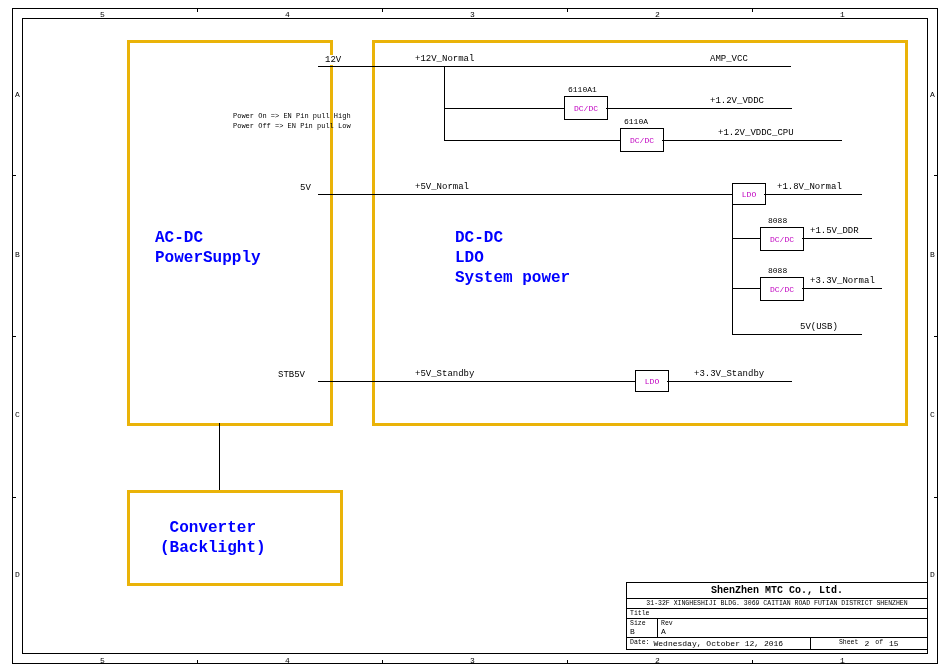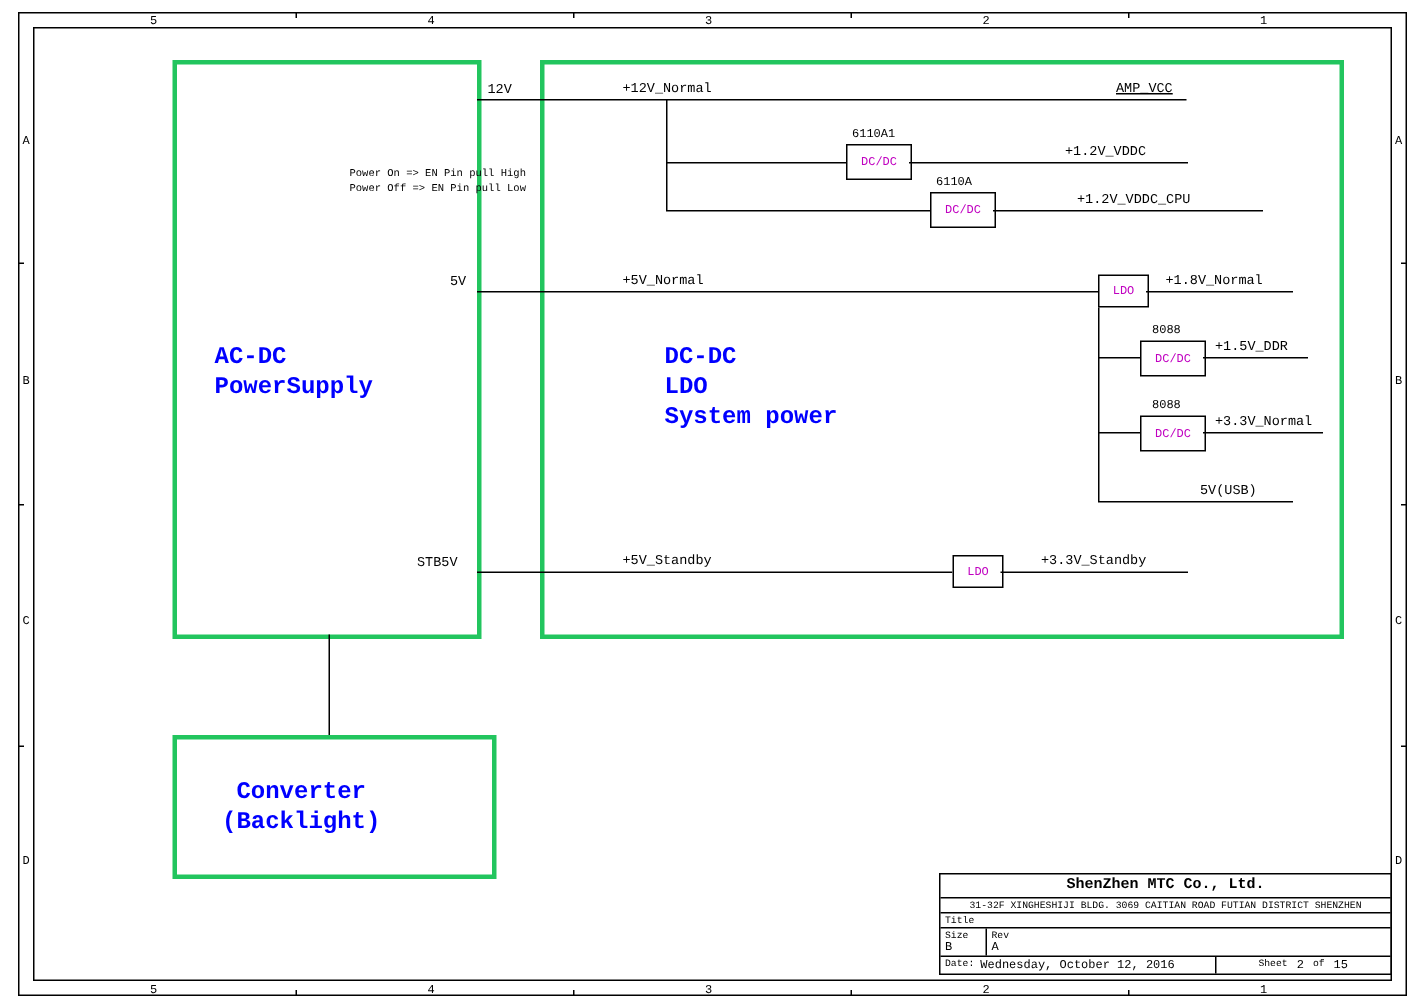--- a/index.html
+++ b/index.html
@@ -29,22 +29,23 @@
     border: 1px solid #000;
   }
   .ruler-num {
     position: absolute;
     font-size: 8px;
     color: #000;
   }
   
   .bbox {
     position: absolute;
-    border: 3px solid #22c55e;
+    border: 3px solid #eab308;
     background: transparent;
+    margin-left: 12px;
   }
   .blabel {
     color: #0000ff;
     font-weight: bold;
     font-size: 16px;
     line-height: 20px;
     font-family: "Courier New", monospace;
     white-space: pre;
   }
   
@@ -174,21 +175,21 @@
   <div class="bbox" style="left:115px; top:490px; width:210px; height:90px;">
     <div class="blabel" style="position:absolute; left:30px; top:25px; text-align:center;"><span>Converter</span>
 <span>(Backlight)</span></div>
   </div>
 
   <div class="vline" style="left:219px; top:423px; height:67px;"></div>
 
   <span class="net" style="left:293px; top:55px;margin-left:32px;">12V</span>
   <div class="hline" style="left:318px; top:66px; width:473px;"></div>
   <span class="net" style="left:415px; top:54px;">+12V_Normal</span>
-  <span class="net" style="left:744px; top:54px;text-decoration:underline;">AMP_VCC</span>
+  <span class="net" style="left:710px; top:54px;">AMP_VCC</span>
 
   <div class="vline" style="left:444px; top:66px; height:74px;"></div>
 
   <div class="hline" style="left:444px; top:108px; width:120px;"></div>
   <div class="cbox" style="left:564px; top:96px; width:42px; height:22px;">
       <span>DC/DC</span>
     </div>
   <span class="ref" style="left:568px; top:85px;">6110A1</span>
   <div class="hline" style="left:606px; top:108px; width:186px;"></div>
   <span class="net" style="left:710px; top:96px;">+1.2V_VDDC</span>

